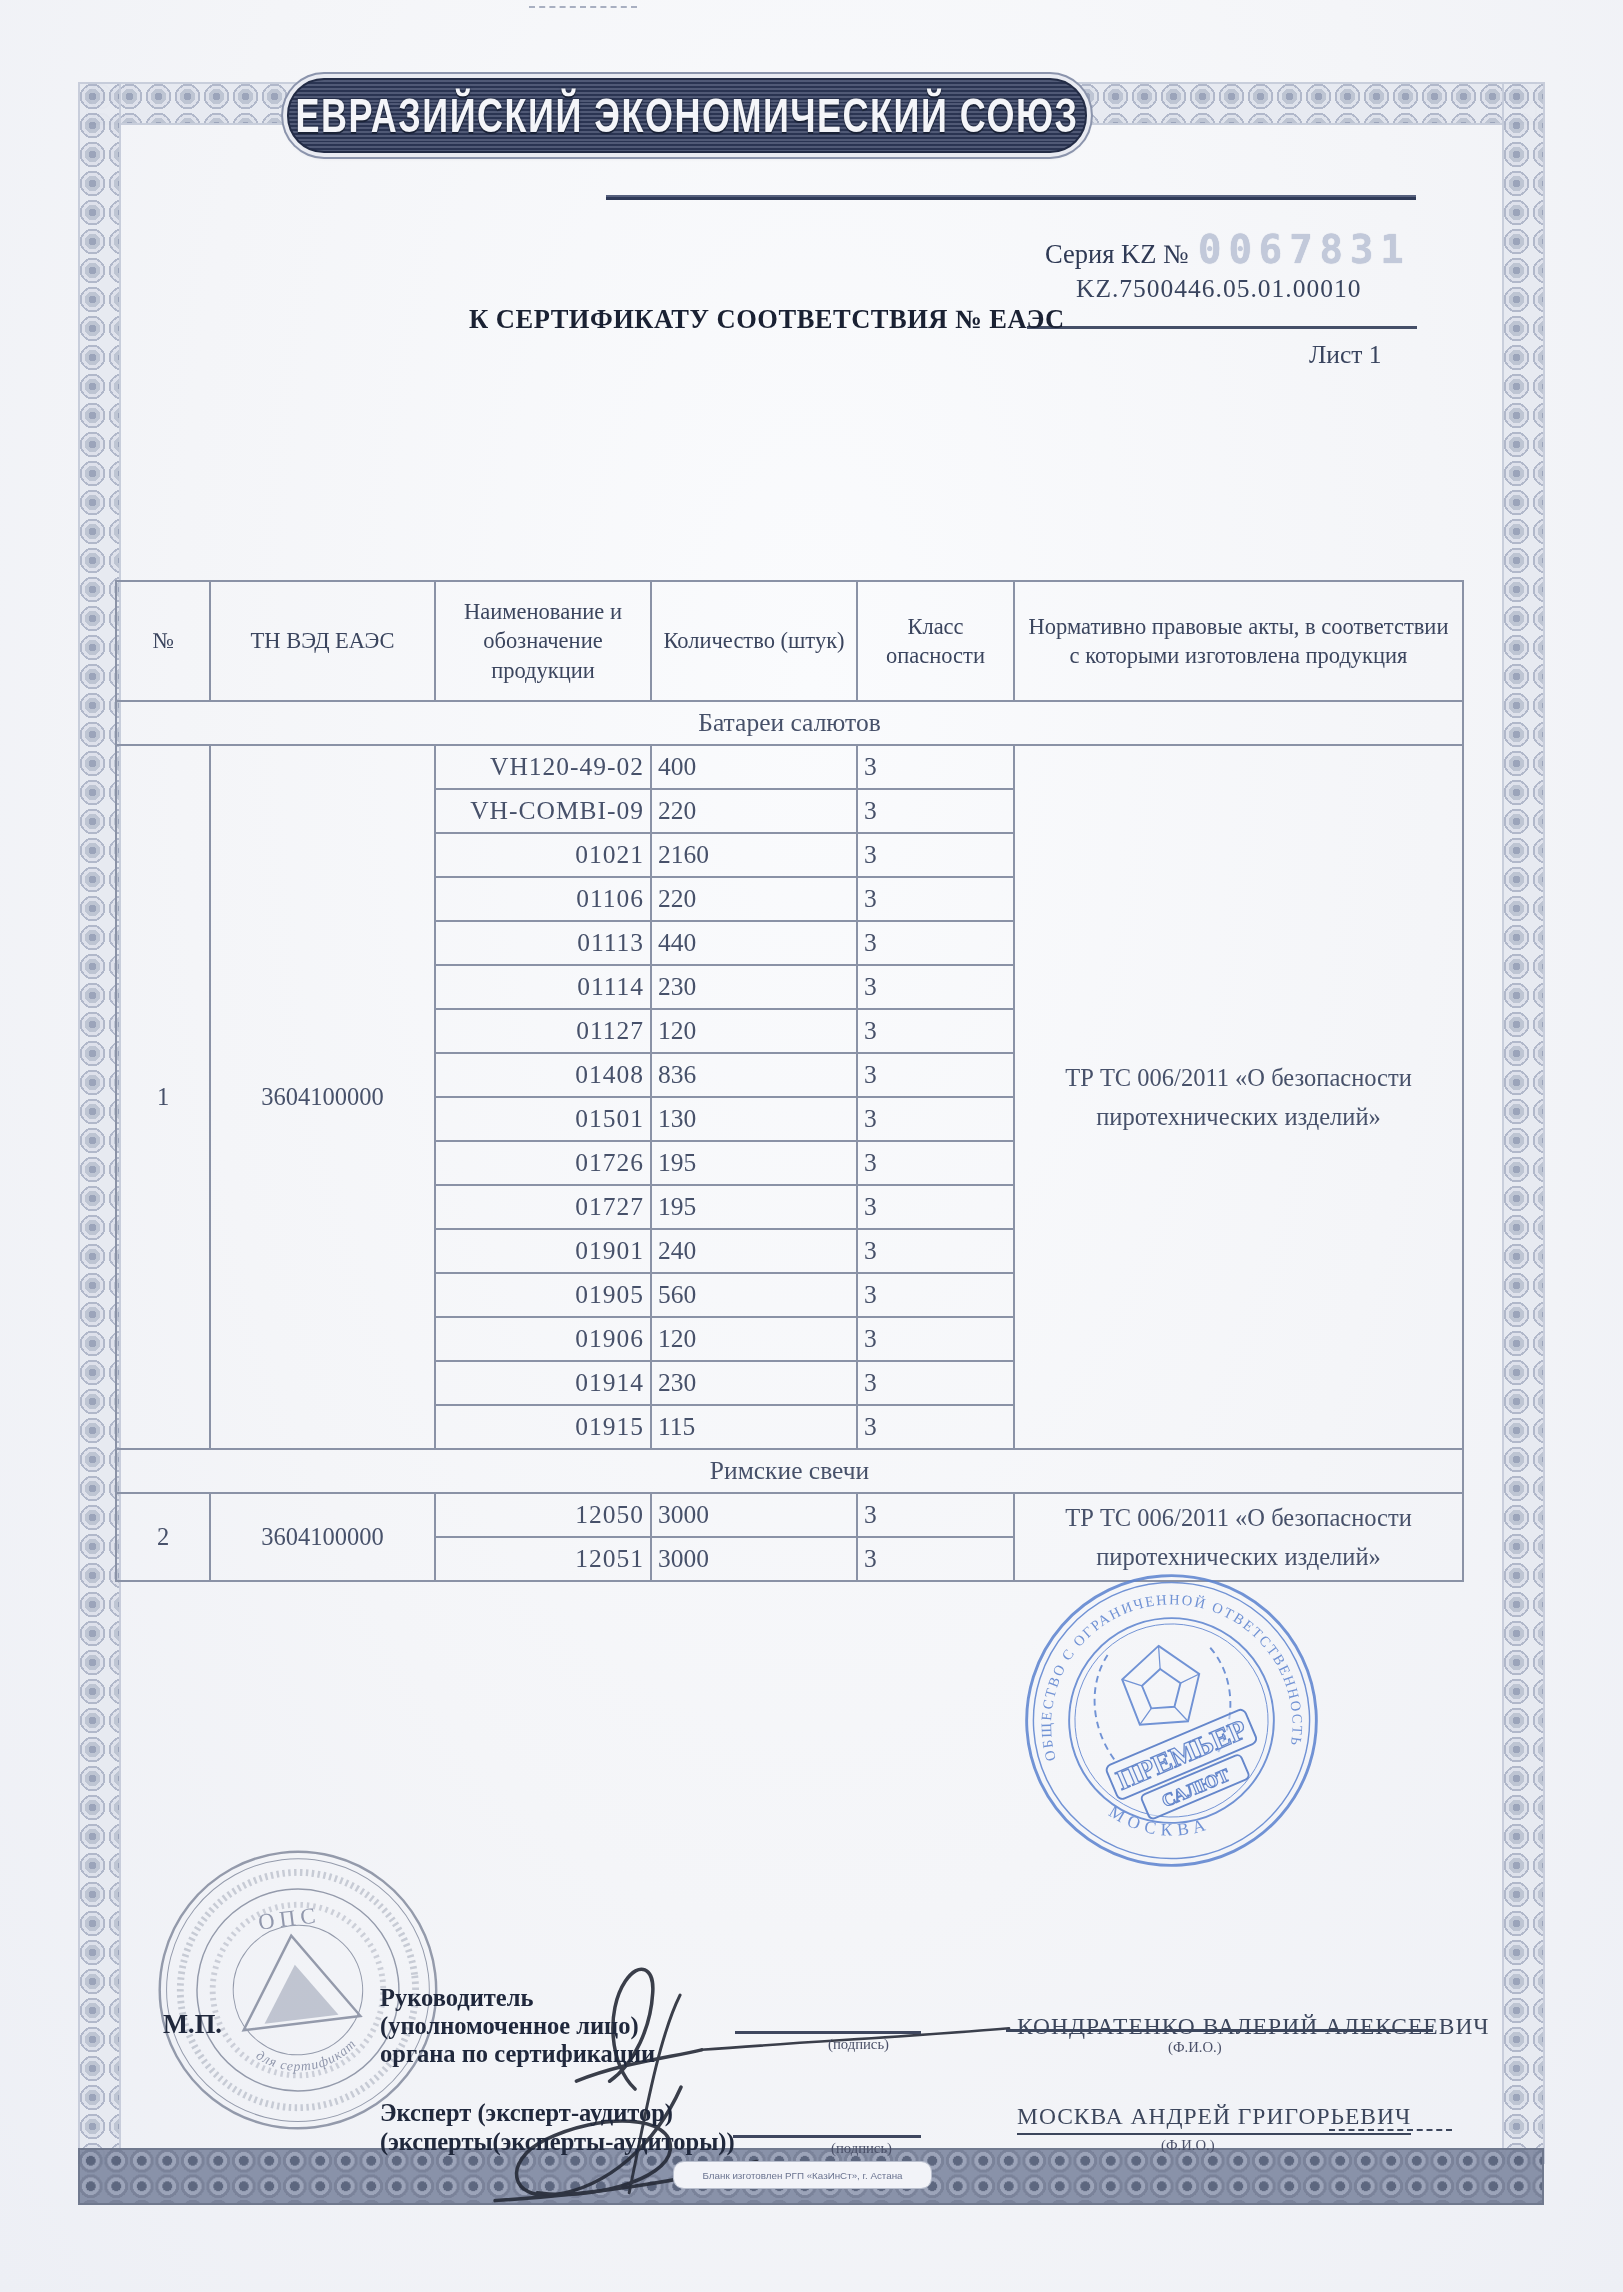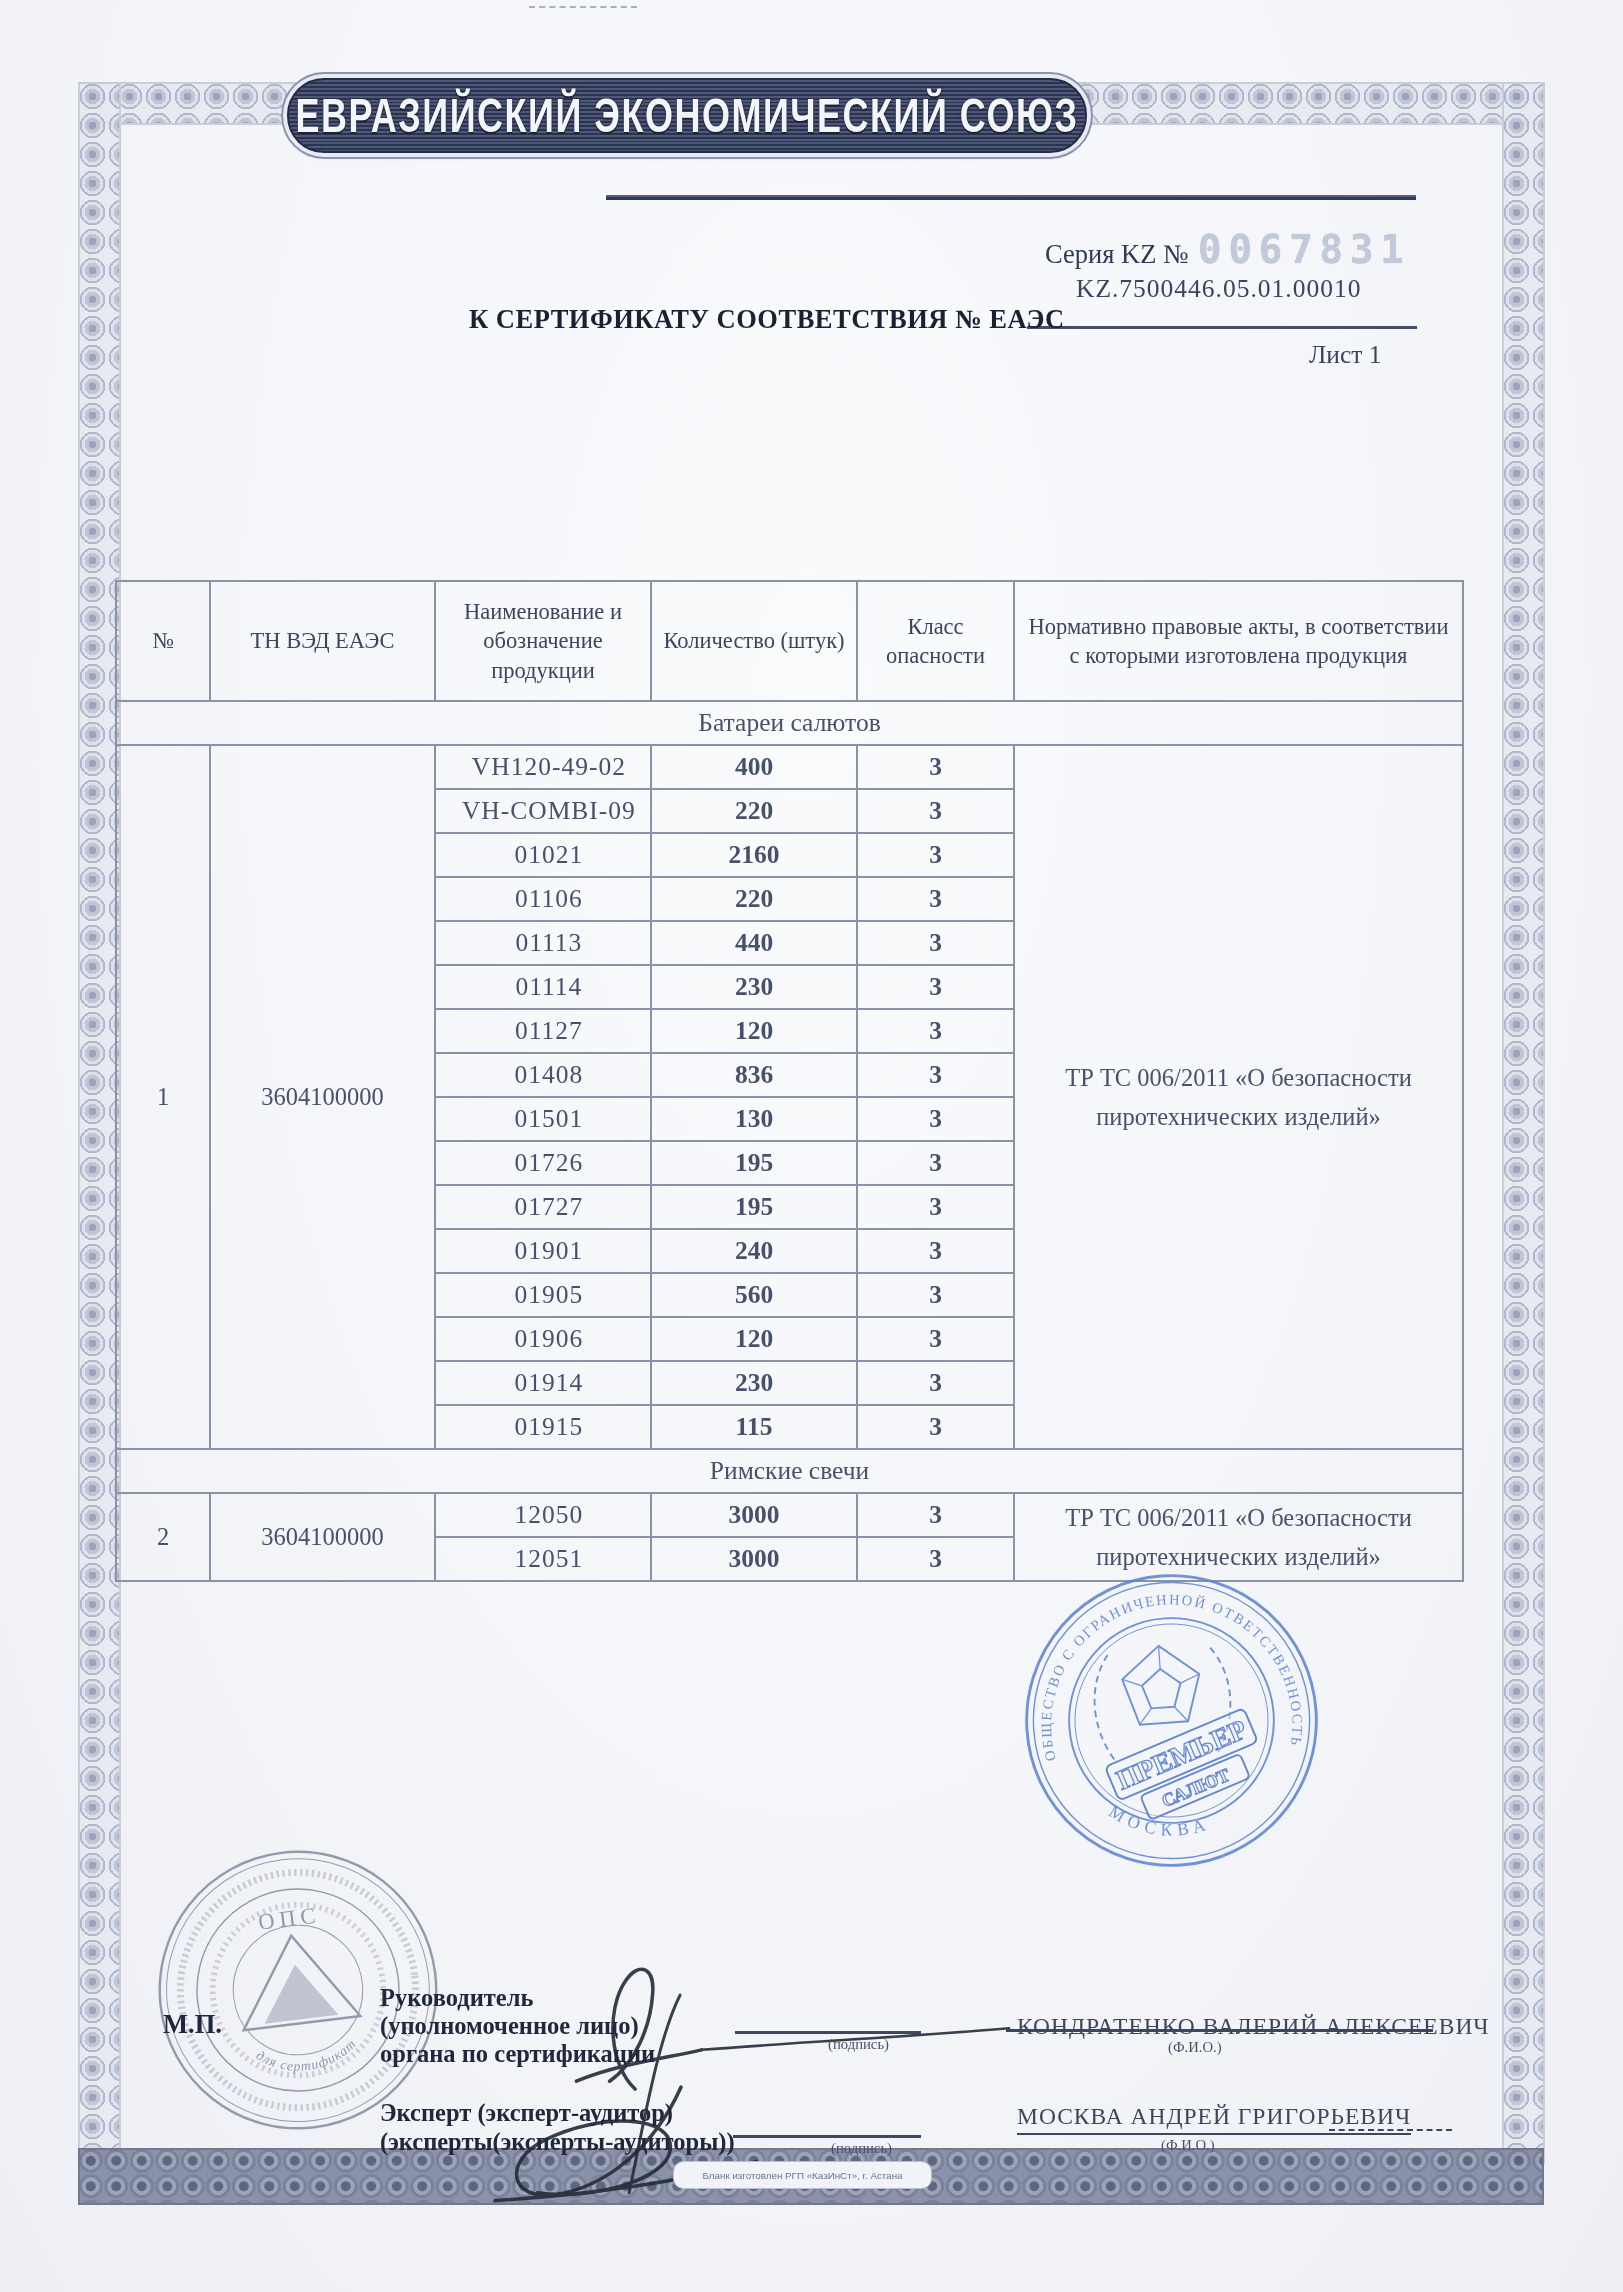--- a/index.html
+++ b/index.html
@@ -60,22 +60,22 @@
   
   #product-table{
     position:absolute;left:115px;top:580px;width:1347px;
     border-collapse:collapse;table-layout:fixed;color:#47516a;
   }
   #product-table th,#product-table td{border:2px solid #8a92a6;}
   #product-table thead tr{height:120px;}
   #product-table th{font-size:22.5px;font-weight:400;vertical-align:middle;text-align:center;
     padding:3.9px 9.8px;line-height:1.3;color:#3b455e;}
   #product-table td{font-size:25.5px;height:42px;padding:0 5.9px;}
-  .c-name{text-align:center;padding-left:17.6px !important;letter-spacing:1px;margin-top:20px;}
-  .c-qty,.c-cls{text-align:center;font-weight:bold;}
+  .c-name{text-align:right;padding-left:17.6px !important;letter-spacing:1px;margin-top:20px;}
+  .c-qty,.c-cls{}
   .c-num,.c-tnved{text-align:center;font-size:24.5px !important;vertical-align:middle;}
   .c-reg{text-align:center;font-size:24.5px !important;line-height:1.6;padding:0 17px !important;vertical-align:middle;}
   .group-row td{height:44px;text-align:center;padding-right:333px;font-size:25.5px;}
   
   .stamp{position:absolute;}
   .stamp-company{left:1017px;top:1566px;width:309px;height:309px;opacity:.85;transform:rotate(-4deg);}
   .stamp-cert{left:149px;top:1841px;width:299px;height:299px;opacity:.8;transform:rotate(-7deg);}
   
   .mp{position:absolute;left:163px;top:2009px;font-size:26.5px;font-weight:700;color:#20283c;}
   .head-role{position:absolute;left:380px;top:1984px;font-size:24.5px;font-weight:700;line-height:28px;color:#20283c;}

